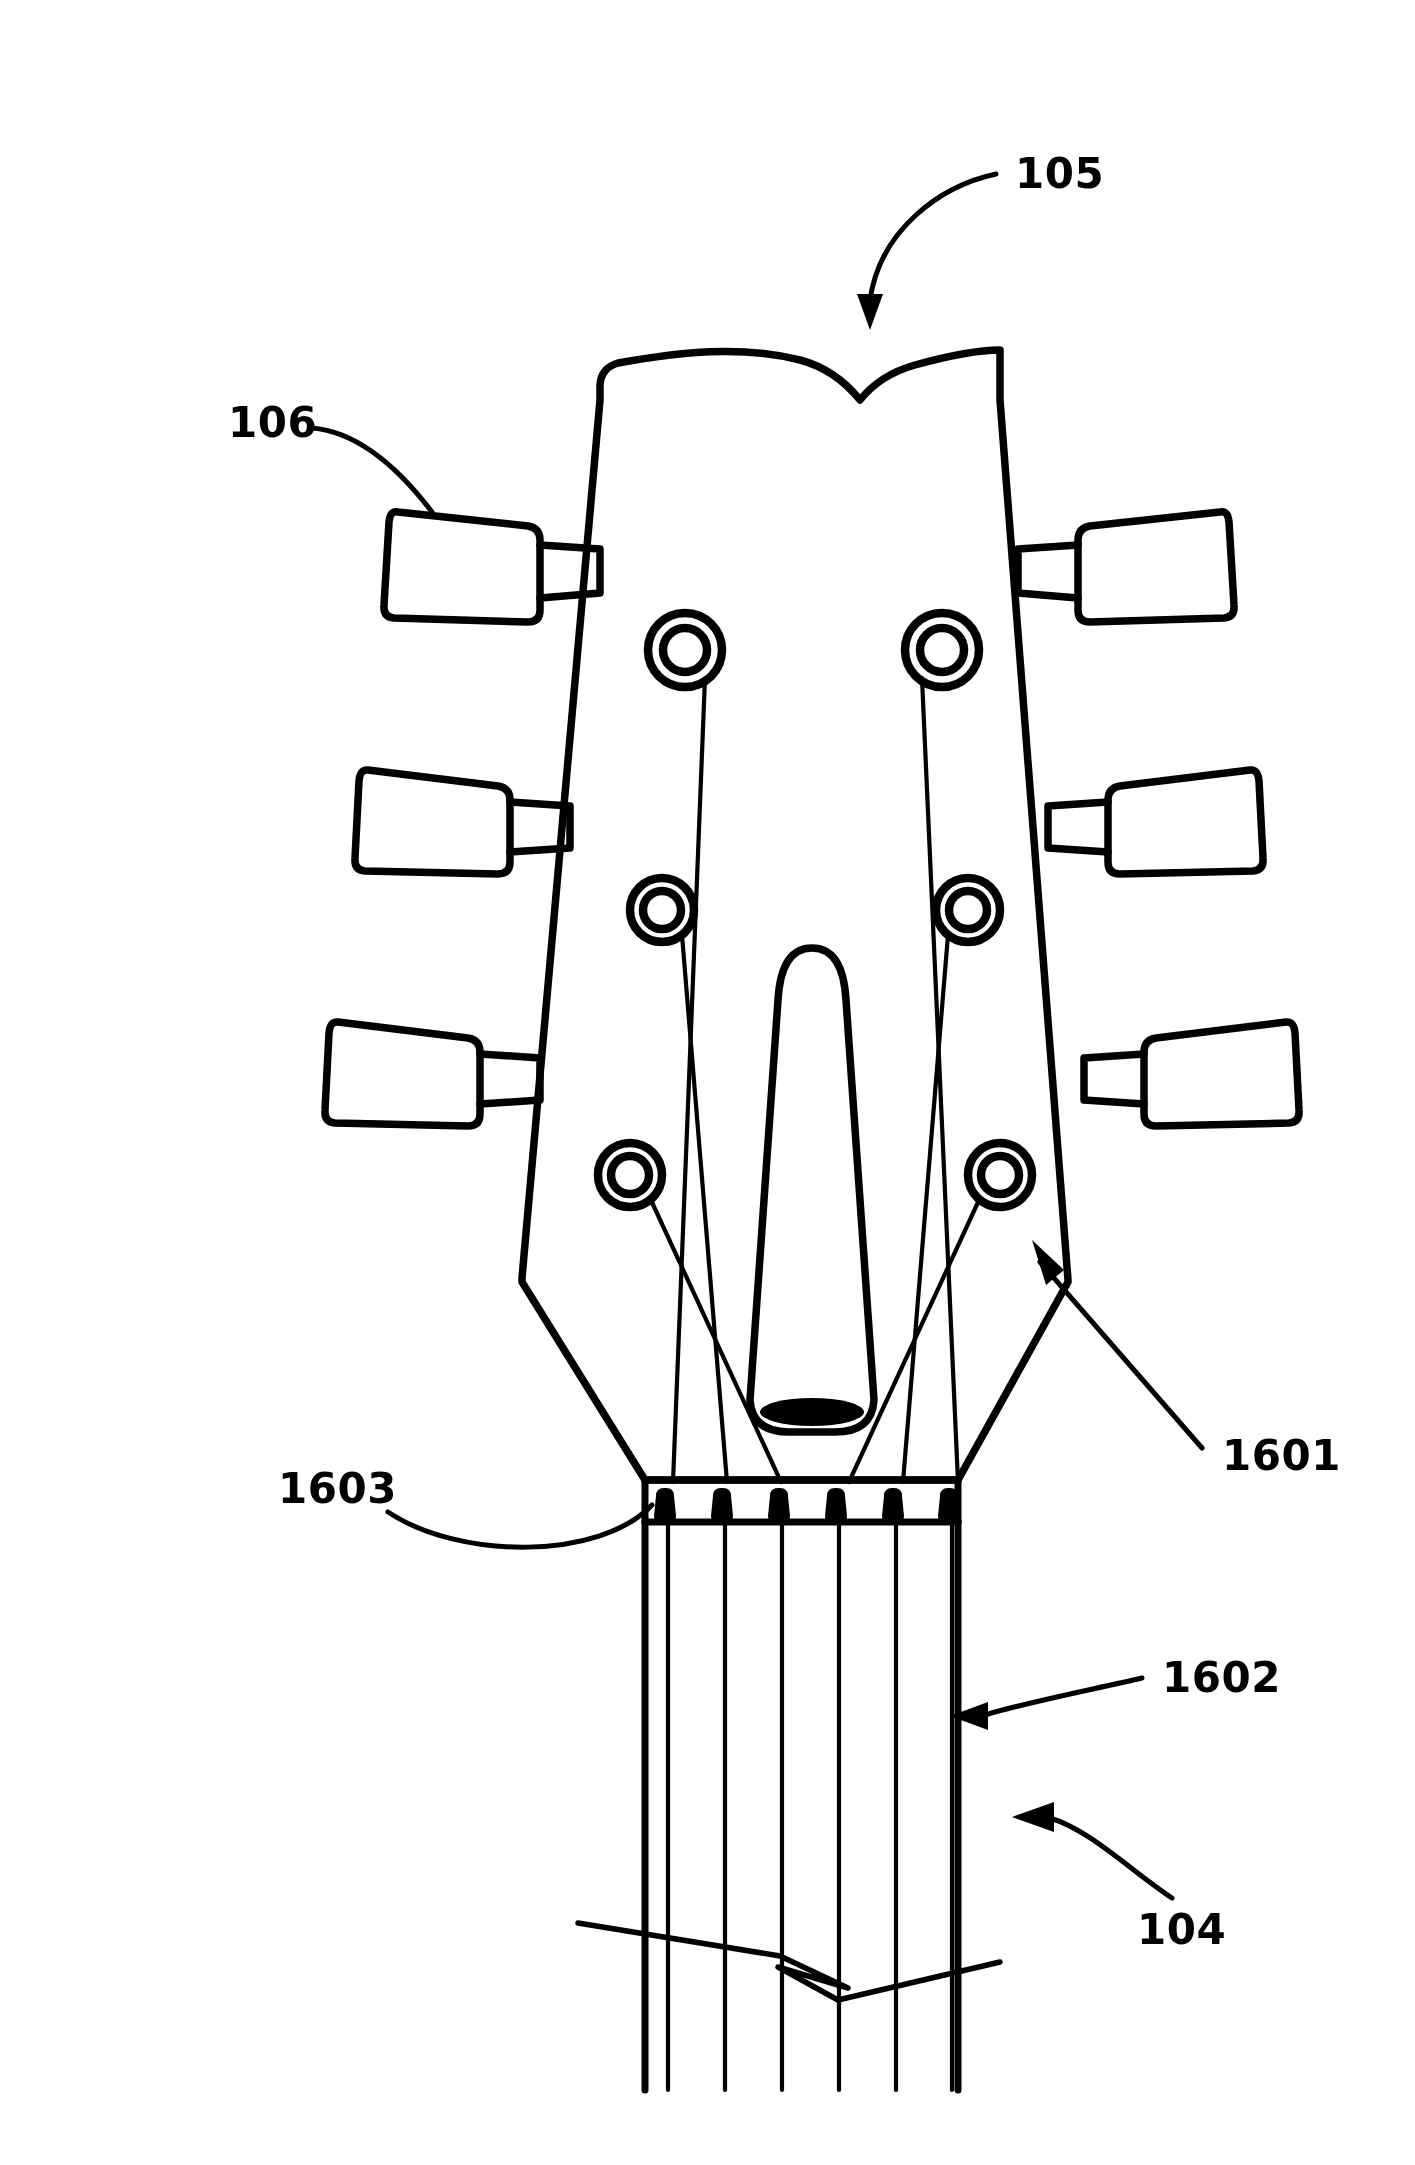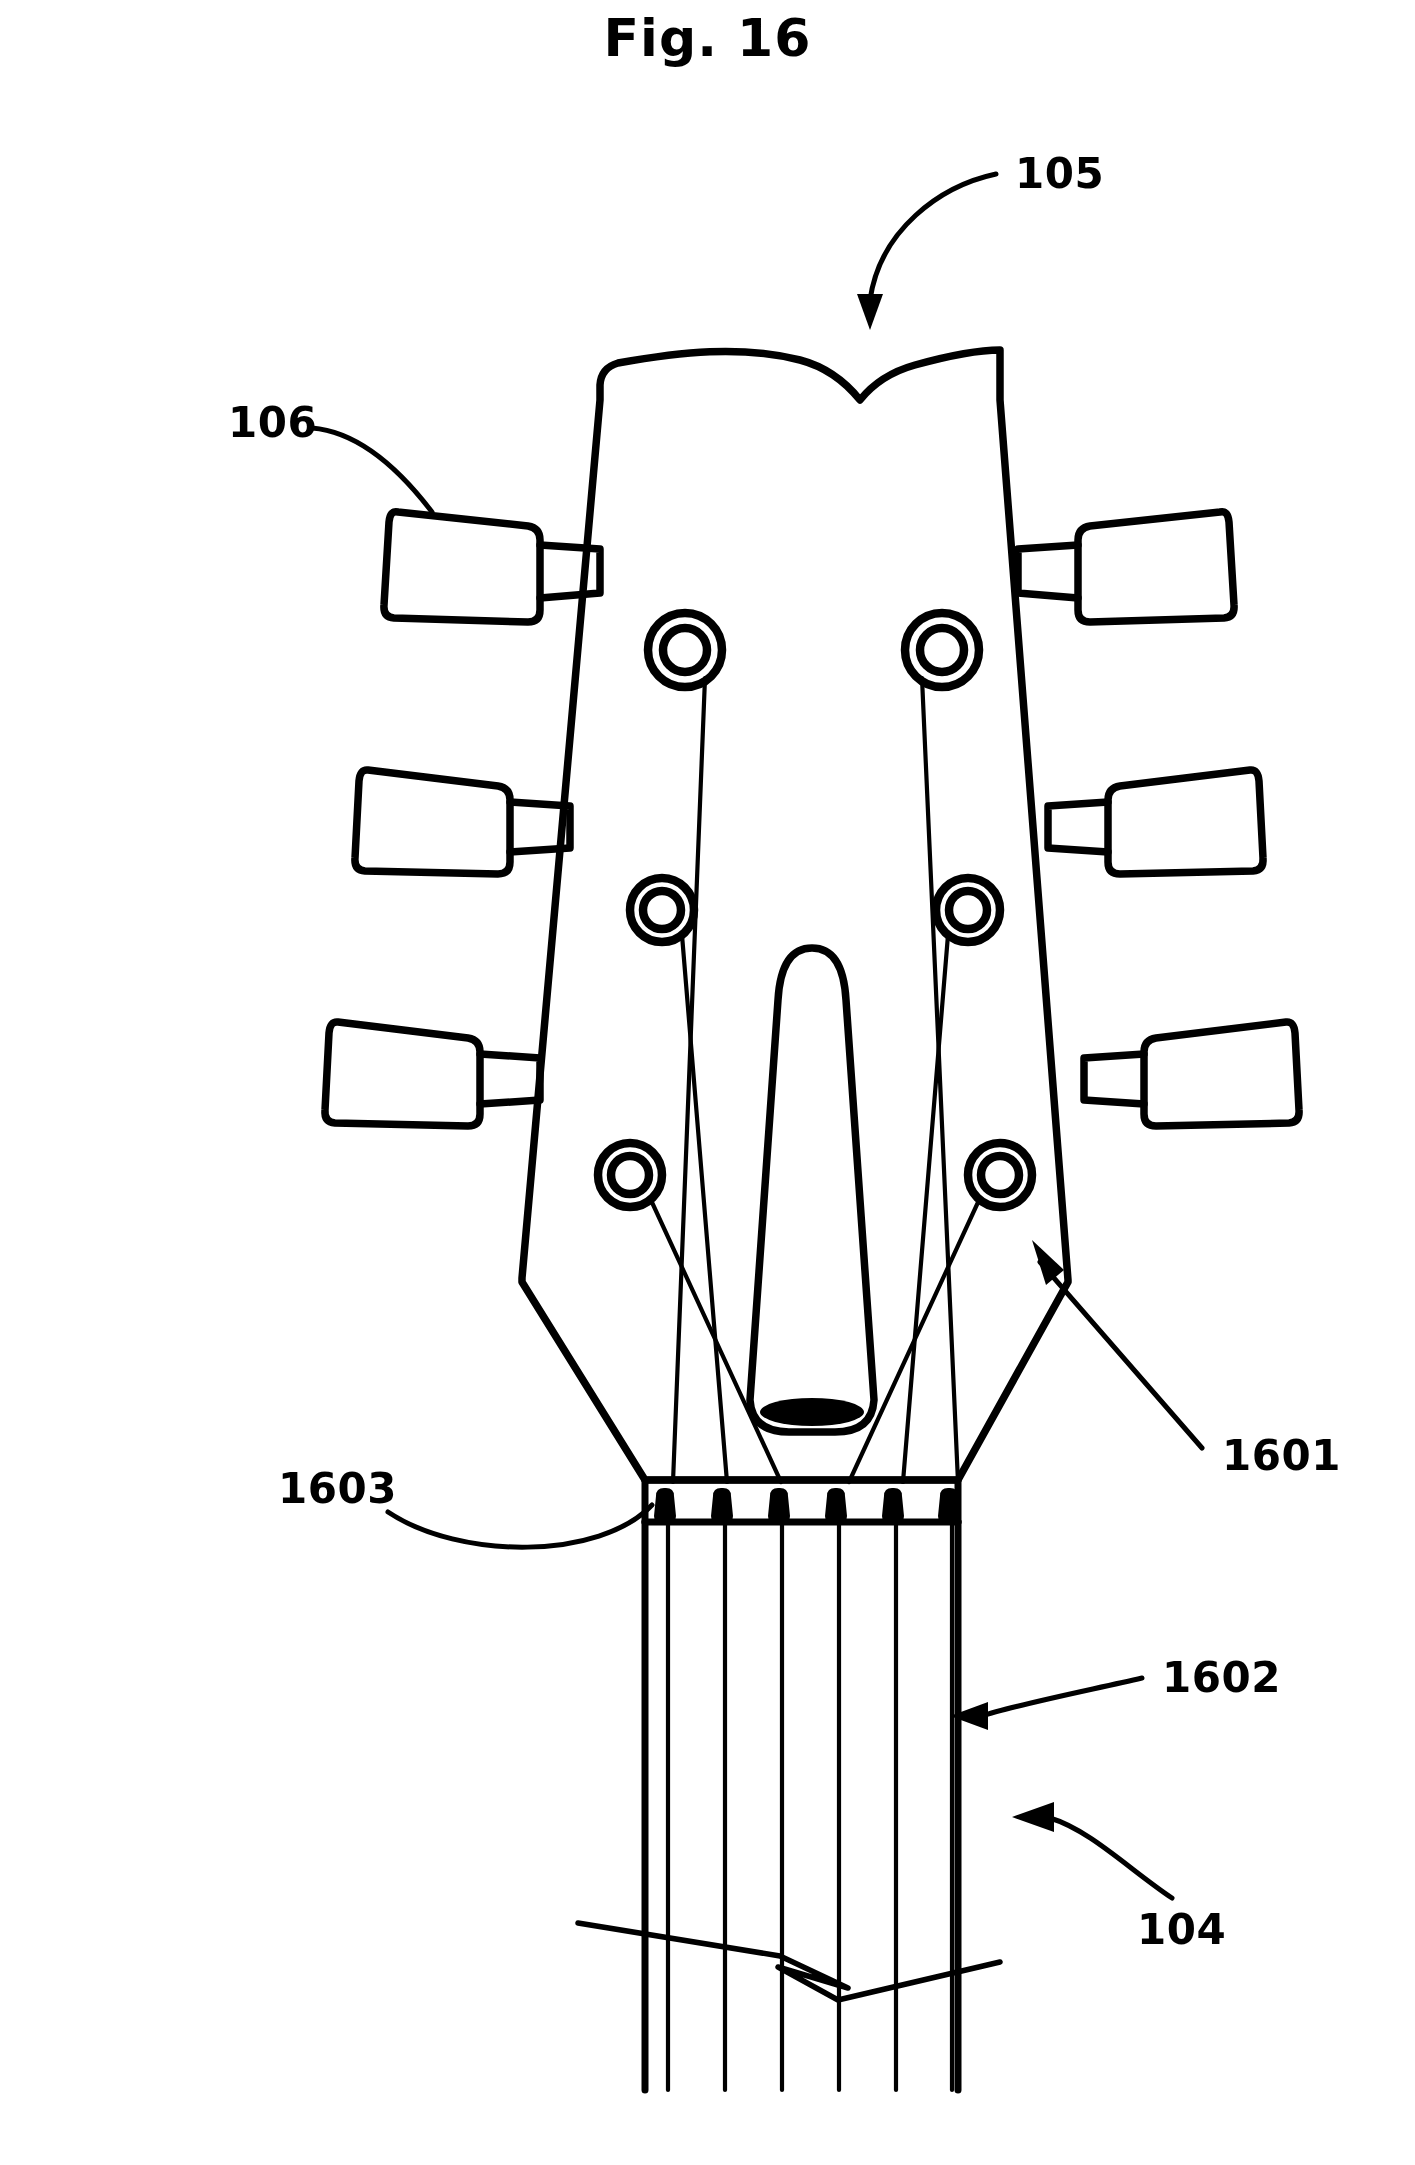--- a/index.html
+++ b/index.html
@@ -59,21 +59,20 @@
     font-size: 42px;
     fill: #000;
     letter-spacing: 0.5px;
   }
 </style>
 </head>
 <body>
 
 <div id="figure-root">
 
-  <div class="fig-title">Fig. 16</div>
 
   <svg class="drawing" viewBox="0 0 1415 2165">
 
     <g>
       <path class="ln body-outline" d="
         M 600 400
         L 600 385
         Q 601 368 618 363
         C 680 352 740 345 800 360
         C 830 368 848 385 860 400

